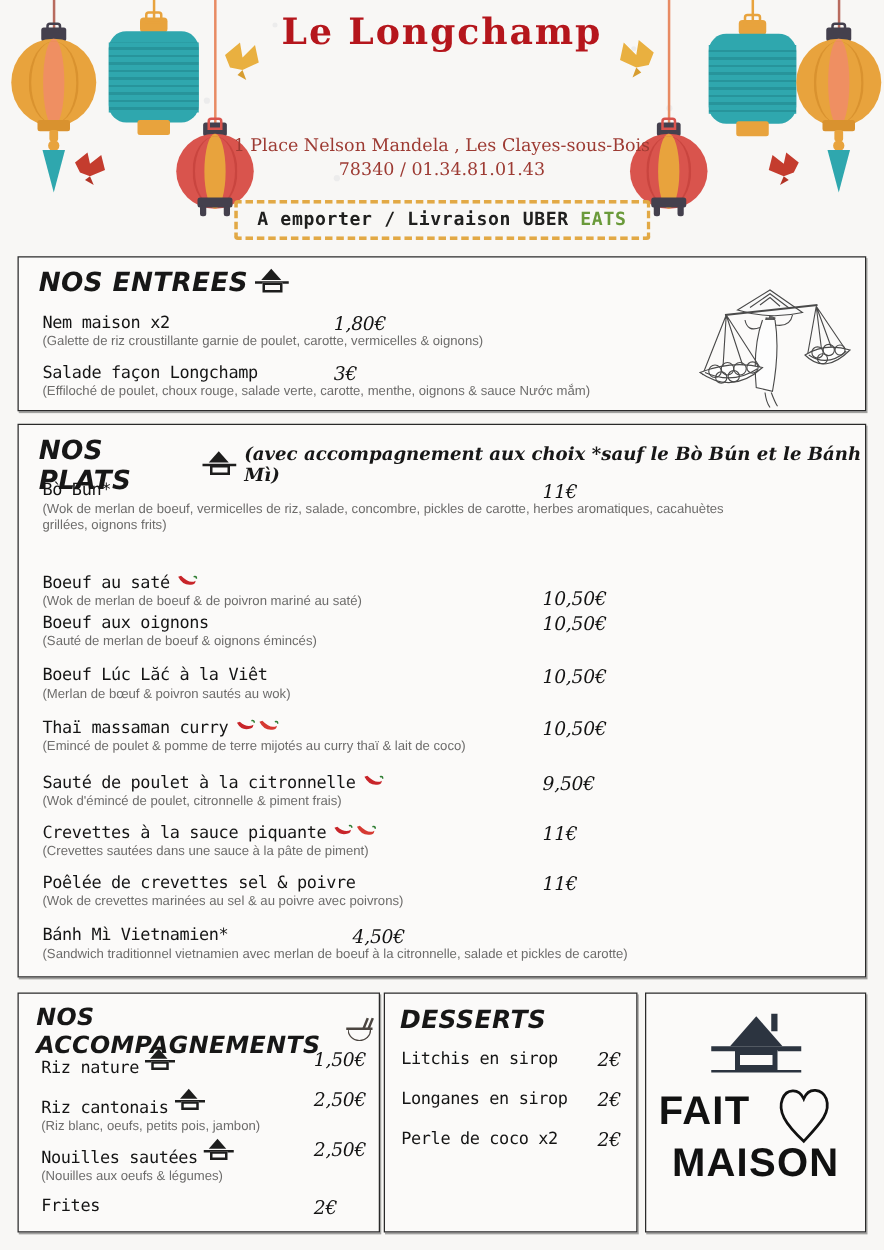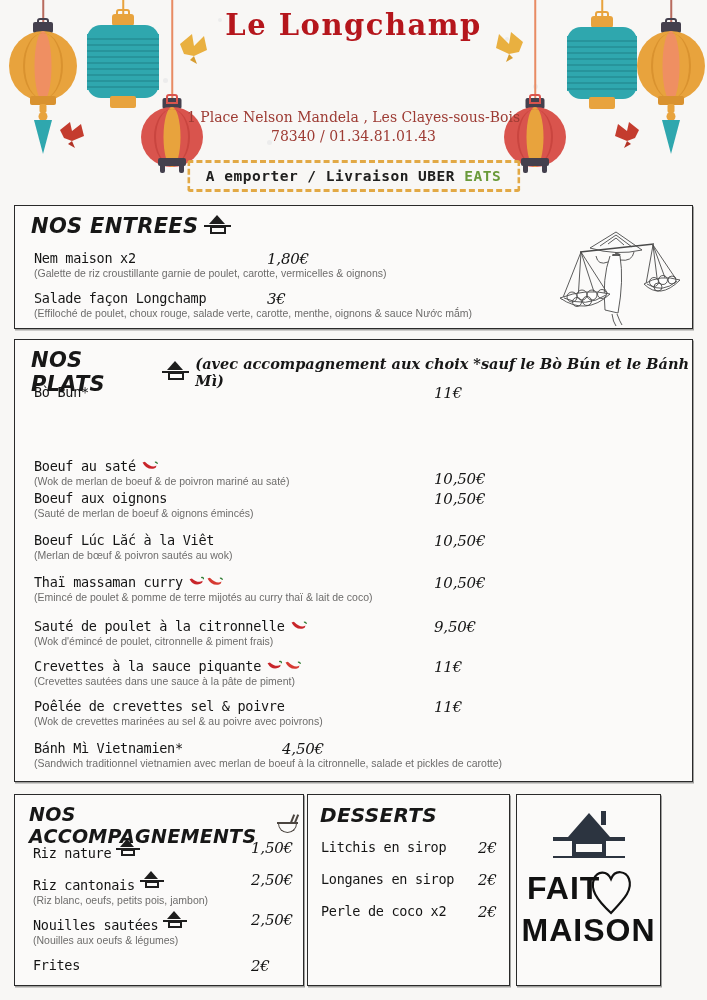--- a/index.html
+++ b/index.html
@@ -341,20 +341,21 @@
           <span class="base"></span>
         </span>
       <span class="note">(avec accompagnement aux choix *sauf le Bò Bún et le Bánh Mì)</span>
     </div>
 
     <div class="item" style="position:absolute;left:19px;top:44px;width:580px;">
       <div class="item-row">
         <span class="item-name">Bò Bún*</span>
         <span class="item-price" style="position:absolute;left:400px;">11€</span>
       </div>
+      <div class="item-desc" style="width:565px;">(Wok de merlan de boeuf, vermicelles de riz, salade, concombre, pickles de carotte, herbes aromatiques, cacahuètes grillées, oignons frits)</div>
     </div>
 
     <div class="item" style="position:absolute;left:19px;top:118px;width:580px;">
       <div class="item-row">
         <span class="item-name">Boeuf au saté</span>
         <span class="chili-wrap">
           <svg class="chili" viewBox="0 0 22 14">
               <path d="M2 3 Q7 13 17 11 Q20 10 20 7 Q14 11 5 2 Z" fill="#c8252a"></path>
               <path d="M18 3 Q21 2 21 5" stroke="#2e7d32" stroke-width="1.6" fill="none"></path>
             </svg>
@@ -520,21 +521,21 @@
       </div>
     </div>
     <div class="item" style="position:absolute;left:13px;top:108px;width:185px;">
       <div class="item-row">
         <span class="item-name">Perle de coco x2</span>
         <span class="item-price" style="position:absolute;left:157px;">2€</span>
       </div>
     </div>
   </div>
 
-  <div class="box" style="left:516px;top:794px;width:145px;height:192px;">
+  <div class="box" style="left:516px;top:794px;width:177px;height:192px;">
     <div style="position:absolute;left:0;right:0;top:16px;">
       <div class="fm-house">
         <span class="chim"></span>
           <span class="roof"></span>
           <span class="ground"></span>
           <span class="base"></span>
           <span class="gline"></span>
       </div>
     </div>
     <svg class="fm-heart" width="50" height="54" viewBox="0 0 50 54">

